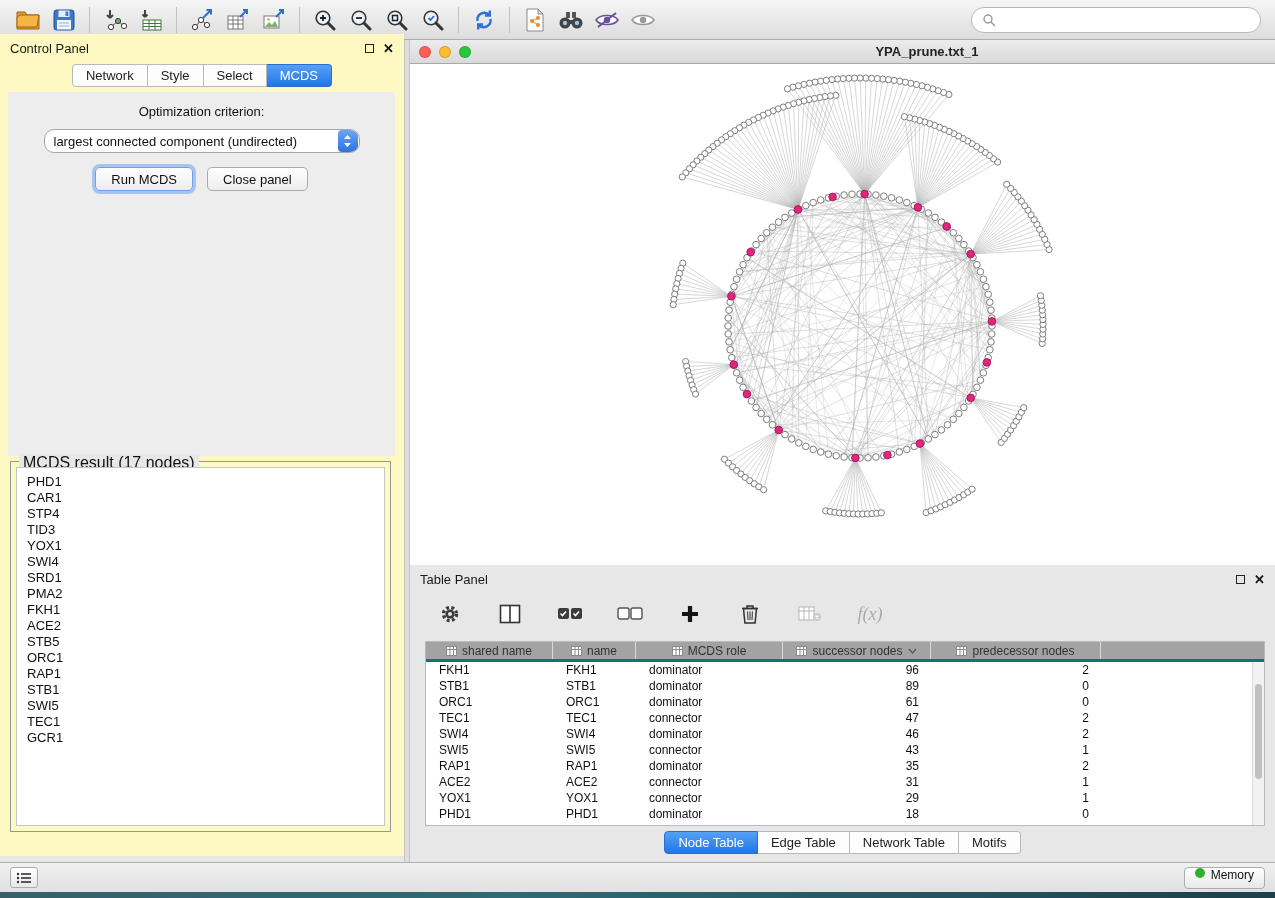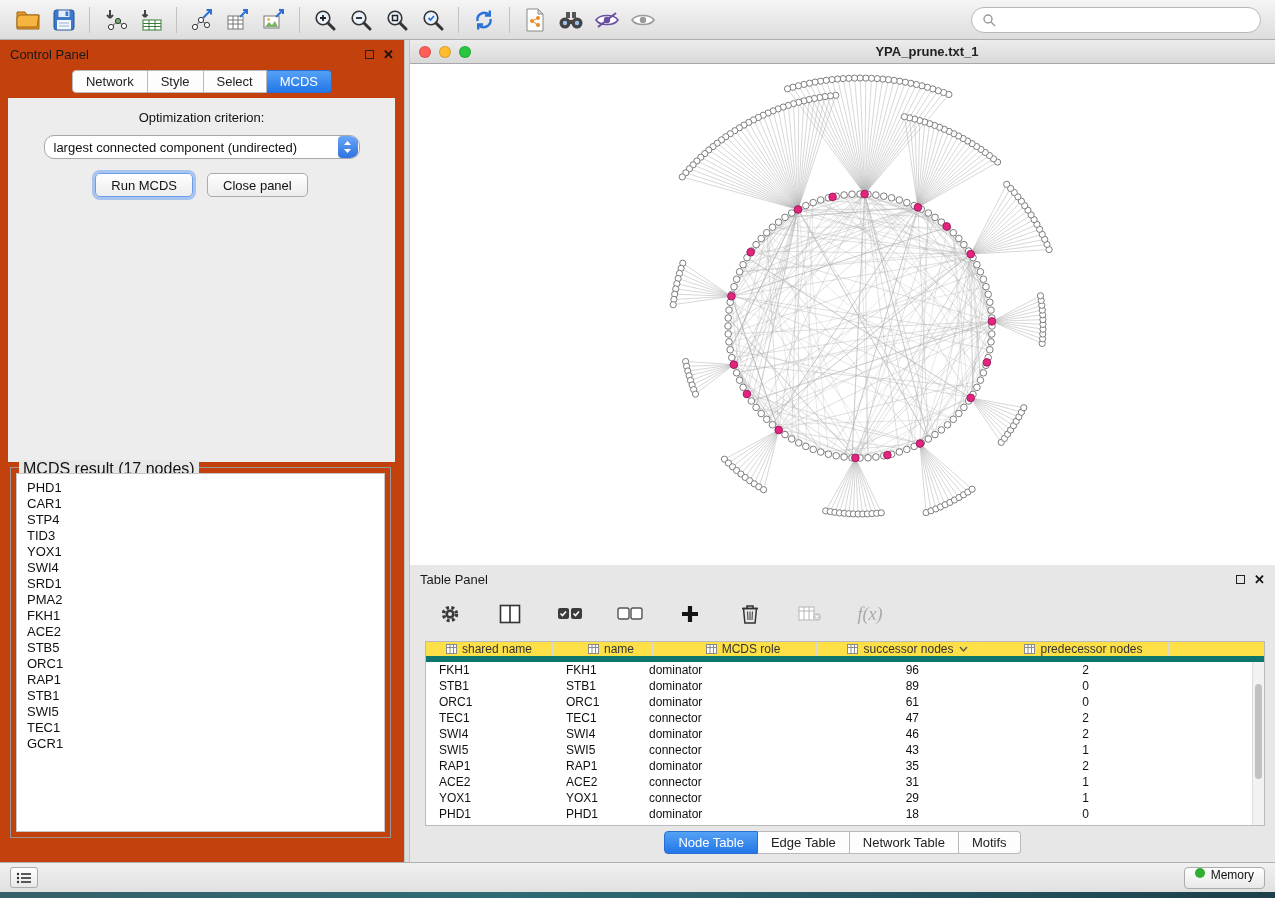--- a/index.html
+++ b/index.html
@@ -12,21 +12,21 @@
     background:linear-gradient(#f5f5f5,#dddddd);border-bottom:1px solid #aeaeae;
     display:flex;align-items:center;padding:0 10px;}
   .tbtn{width:36px;height:32px;display:flex;align-items:center;justify-content:center;border-radius:4px;flex:0 0 auto;}
   .tbtn svg{display:block;}
   .tsep{width:1px;height:26px;background:#c2c2c2;margin:0 7px;flex:0 0 auto;}
   #search-box{margin-left:auto;margin-right:4px;width:290px;height:26px;background:#fff;border:1px solid #b8b8b8;
     border-radius:13px;display:flex;align-items:center;padding:0 10px;gap:6px;}
   #search-input{border:none;outline:none;flex:1;font-size:13px;background:transparent;font-family:inherit;color:#222;}
 
   
-  #control-panel{position:absolute;left:0;top:40px;width:404px;height:822px;background:#c2410c;}
+  #control-panel{position:absolute;left:0;top:34px;width:404px;height:822px;background:#fef9c3;}
   #splitter-v{position:absolute;left:404px;top:40px;width:6px;height:822px;background:#dedede;
     border-left:1px solid #c3c3c3;border-right:1px solid #c3c3c3;}
   .panel-title-row{display:flex;align-items:center;padding:7px 10px 3px;}
   .panel-title{font-size:13px;color:#1a1a1a;}
   .win-icons{margin-left:auto;display:flex;gap:9px;align-items:center;}
   .float-ic{width:9px;height:9px;border:1.5px solid #222;display:inline-block;}
   .close-ic{font-size:13px;font-weight:bold;color:#111;line-height:10px;}
   #cp-tabs{display:flex;justify-content:center;margin-top:5px;}
   .seg-tab{font-size:13px;padding:3px 13px;background:#fdfdfd;border:1px solid #b9b9b9;border-left:none;color:#222;cursor:default;}
   .seg-tab:first-child{border-left:1px solid #b9b9b9;border-radius:4px 0 0 4px;}
@@ -56,21 +56,21 @@
   .traffic{width:12px;height:12px;border-radius:50%;margin-right:8px;z-index:2;border:1px solid rgba(0,0,0,.15);}
   #net-title{position:absolute;left:0;right:0;text-align:center;font-size:13px;font-weight:700;color:#222;}
   #net-canvas{position:relative;width:865px;height:501px;background:#fff;overflow:hidden;}
   #network-svg{position:absolute;left:0;top:0;}
 
   
   #table-panel{position:absolute;left:0;top:525px;width:865px;height:297px;background:#e7e7e7;}
   #tp-toolbar{position:absolute;left:22px;top:26px;height:46px;display:flex;align-items:center;gap:24px;}
   .fx{font-family:"Liberation Serif",serif;font-style:italic;color:#a9a9a9;font-size:18px;}
   #tp-table{position:absolute;left:15px;right:10px;top:76px;bottom:36px;background:#fff;border:1px solid #bbb;overflow:hidden;}
-  #table-header{display:flex;height:20px;background:#fde047;border-bottom:6px solid #0f766e;gap:17px;}
+  #table-header{display:flex;height:20px;background:#a3a3a3;border-bottom:3px solid #0f766e;}
   .hcell{display:flex;align-items:center;gap:5px;font-size:12px;color:#333;border-right:1px solid #d9d9d9;
     justify-content:center;white-space:nowrap;overflow:hidden;}
   .c0{width:127px;}.c1{width:83px;}.c2{width:147px;}.c3{width:148px;}.c4{width:170px;}
   .cfill{flex:1;border-right:none;}
   #table-body{position:absolute;top:20px;left:0;right:12px;bottom:0;overflow:hidden;}
   .trow{display:flex;height:16px;align-items:center;}
   .tcell{font-size:12px;color:#111;padding-left:13px;white-space:nowrap;overflow:hidden;}
   .tcell.num{text-align:right;padding-left:0;padding-right:12px;}
   #table-vscroll{position:absolute;top:20px;right:0;bottom:0;width:12px;background:#f2f2f2;border-left:1px solid #ddd;}
   #table-vscroll .thumb{position:absolute;left:2px;width:7px;top:22px;height:95px;background:#c1c1c1;border-radius:4px;}

